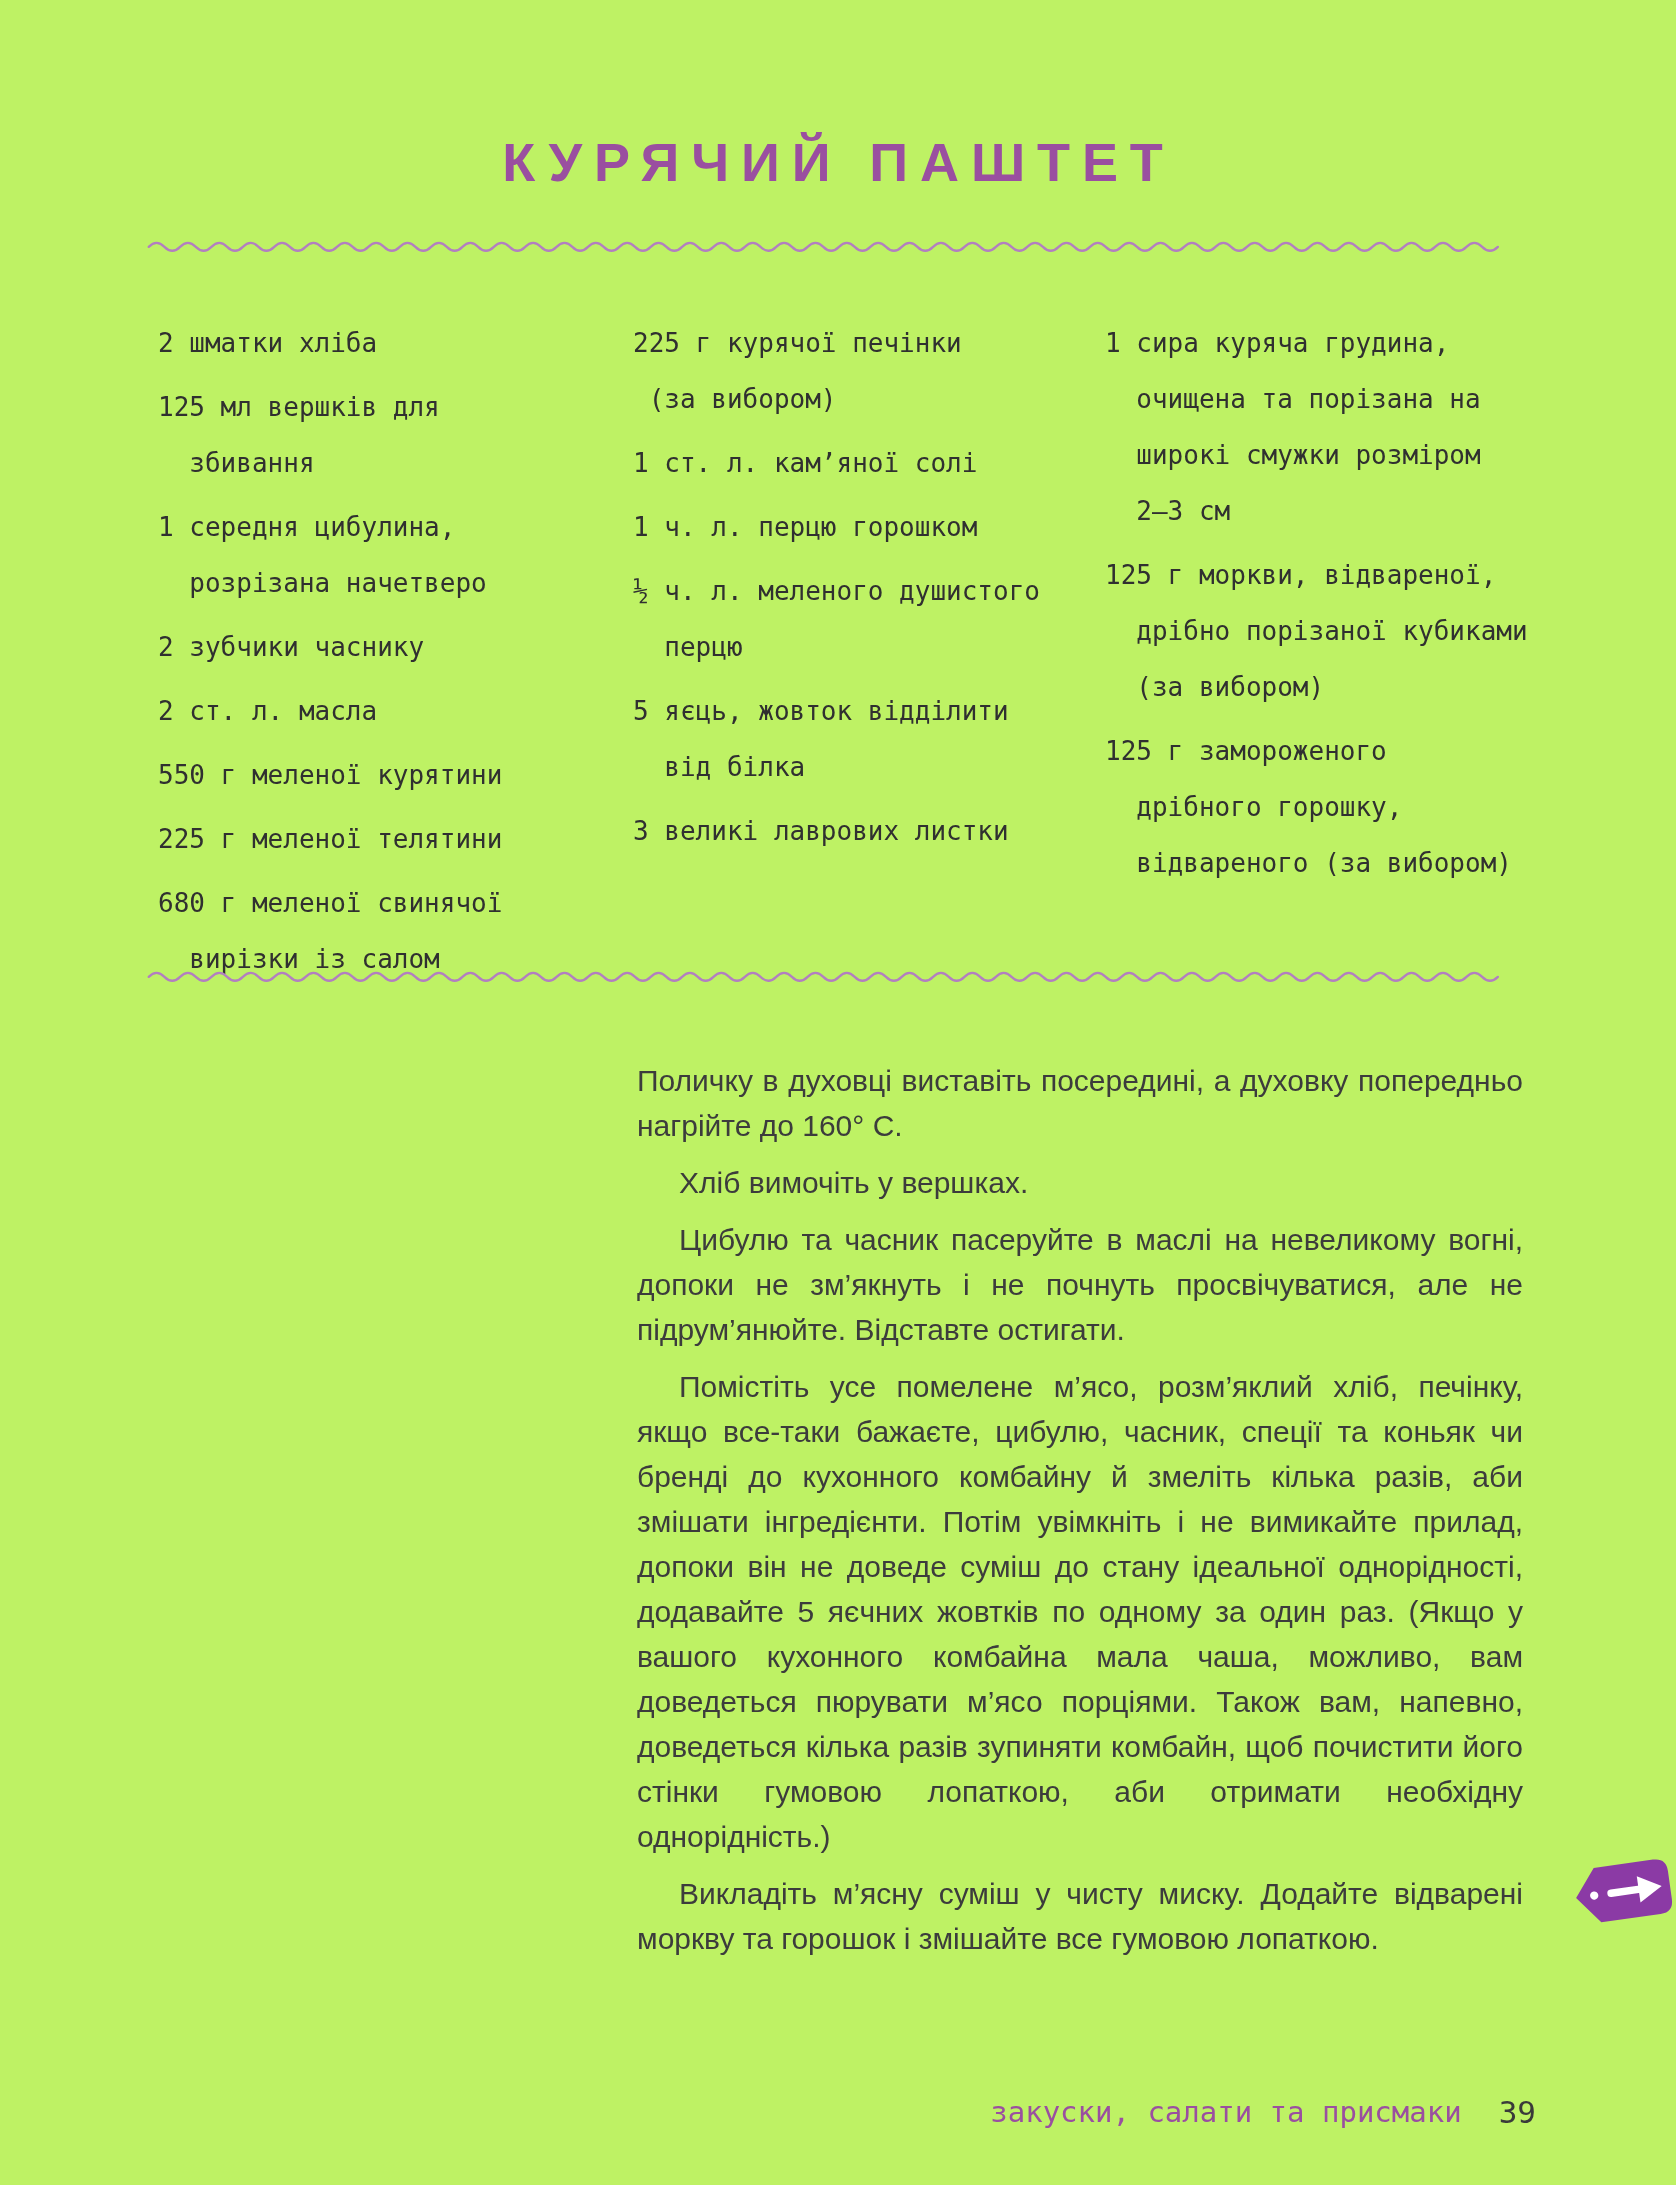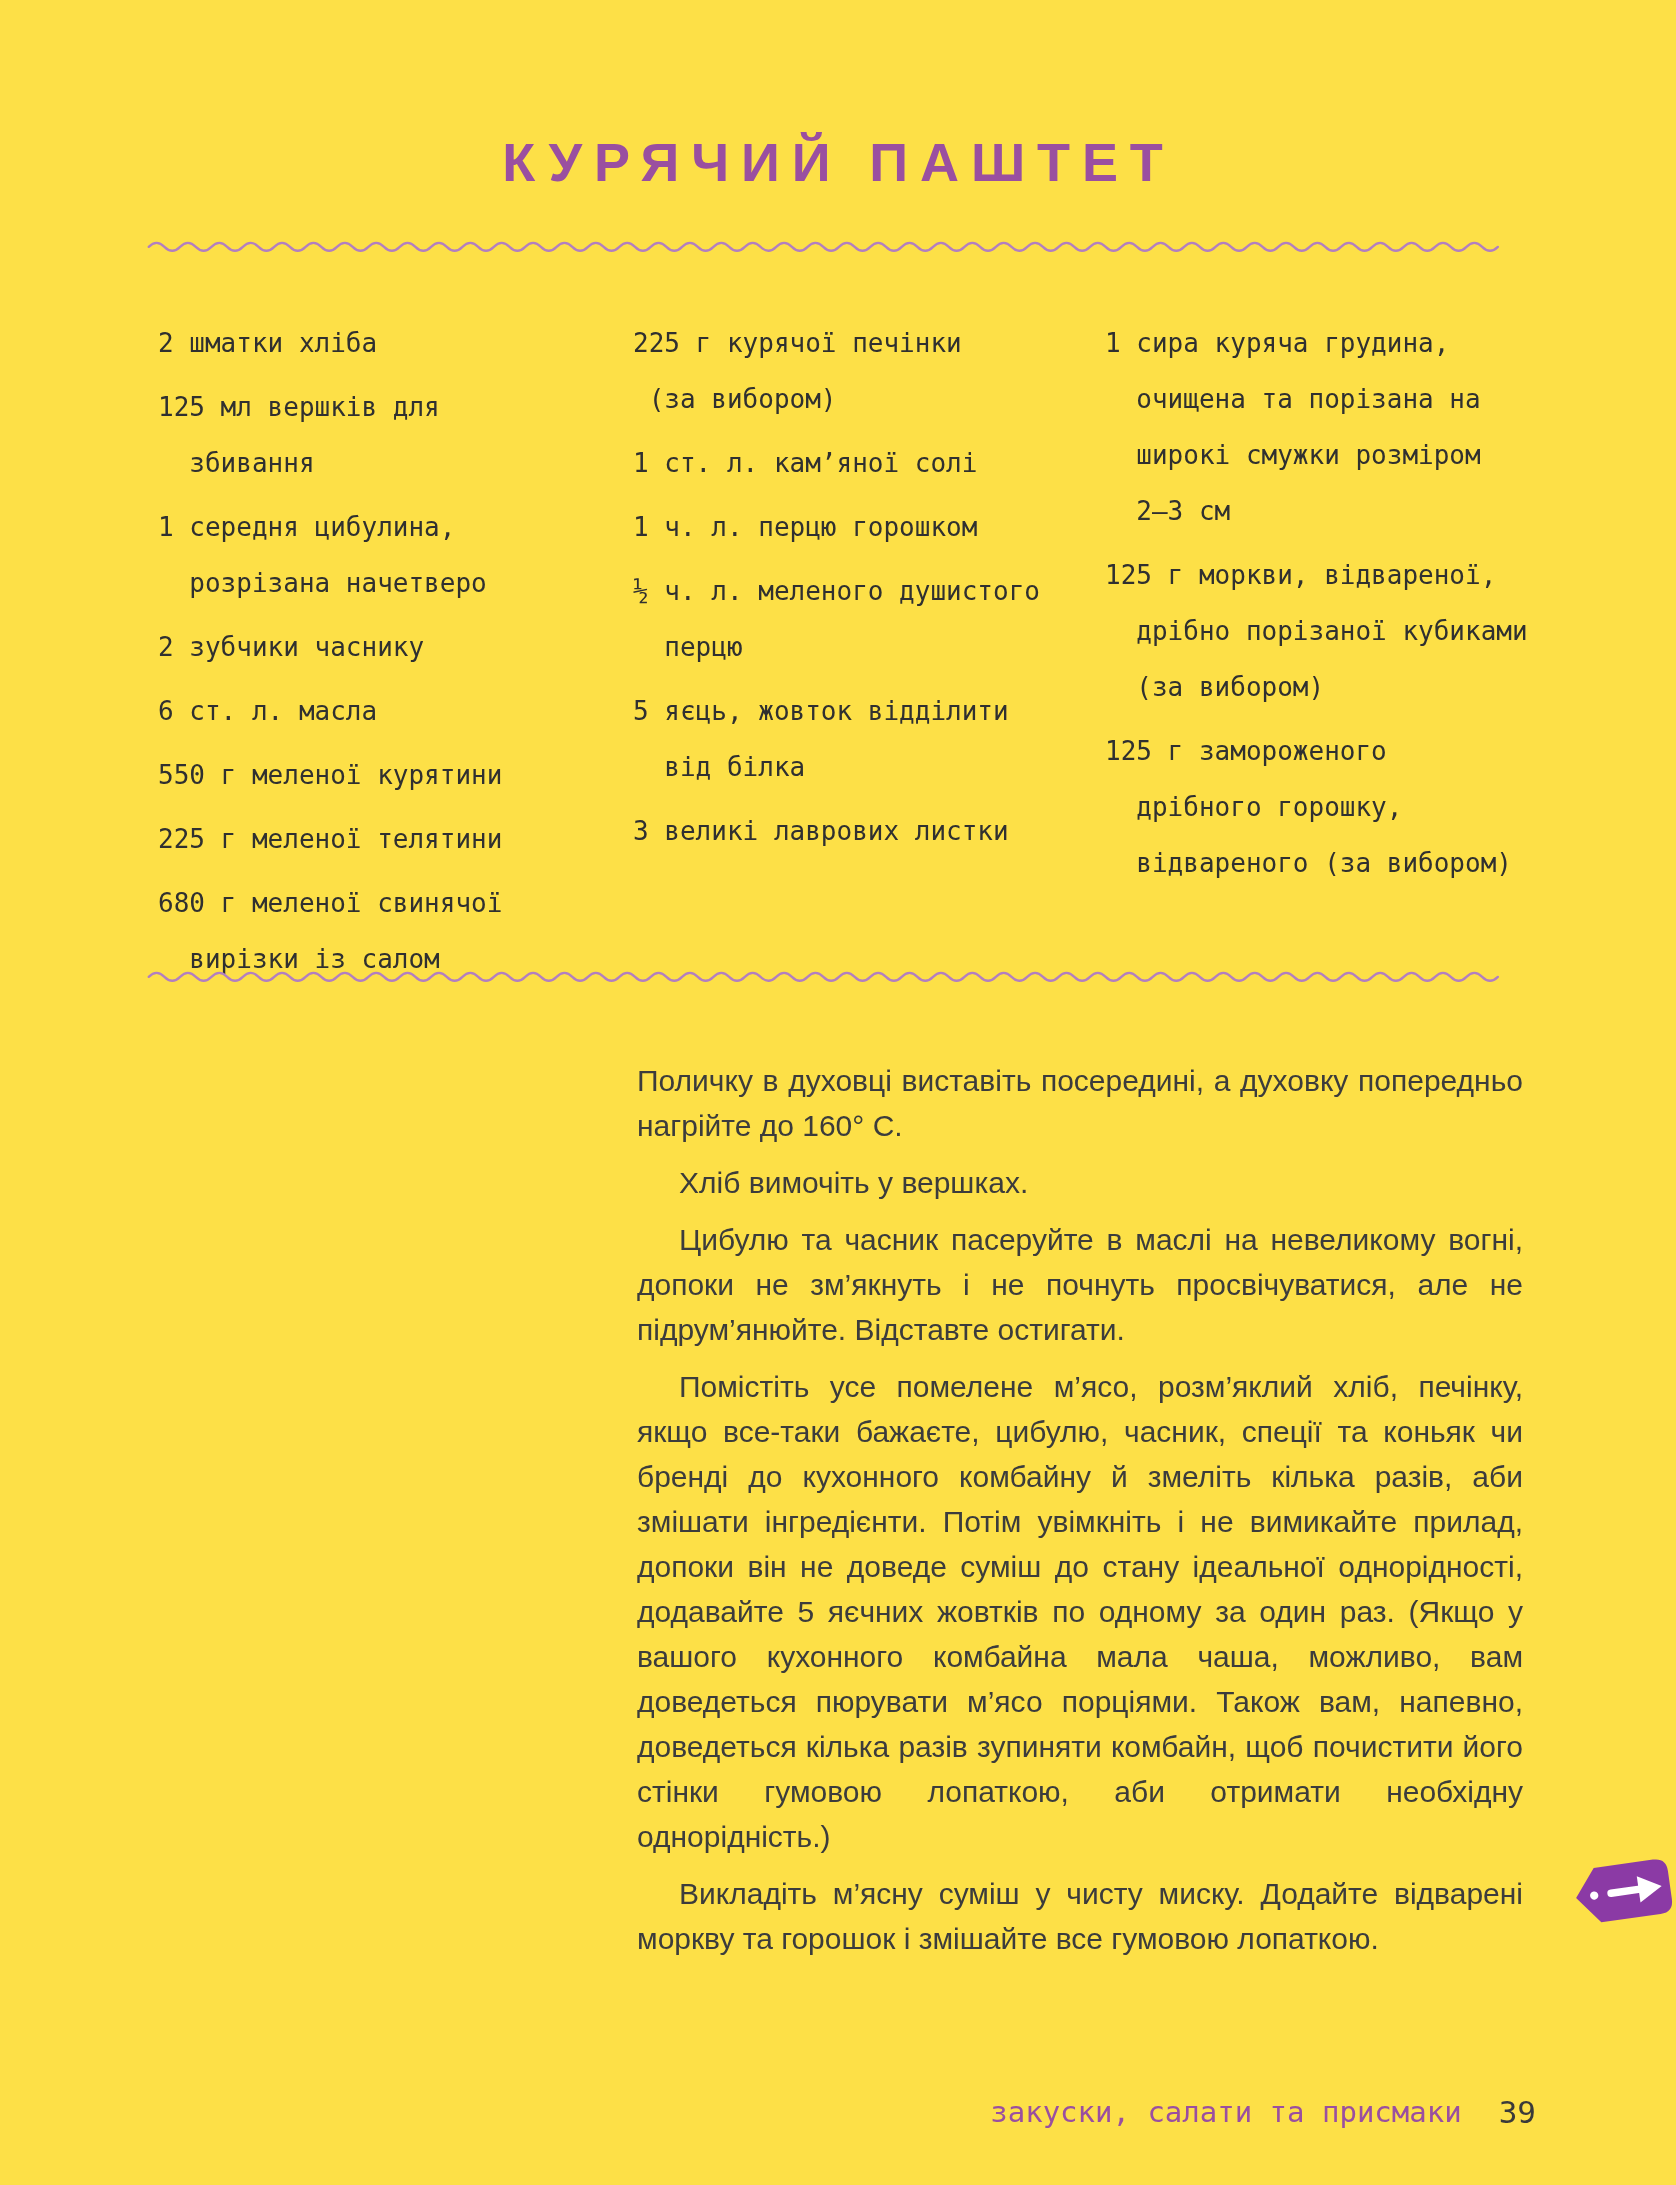--- a/index.html
+++ b/index.html
@@ -4,21 +4,21 @@
 <style>
   html, body {
     margin: 0;
     padding: 0;
     background: #ffffff;
   }
   .page {
     position: relative;
     width: 1677px;
     height: 2185px;
-    background: #fde047;
+    background: #bef264;
     overflow: hidden;
   }
   .title {
     position: absolute;
     top: 131px;
     left: 0;
     width: 100%;
     margin: 0;
     text-align: center;
     font-family: "Liberation Sans", sans-serif;
@@ -105,21 +105,21 @@
     </svg>
 
   <section>
     <div class="ing-col col1">
         <div class="first">2 шматки хліба</div>
         <div>125 мл вершків для
   збивання</div>
         <div>1 середня цибулина,
   розрізана начетверо</div>
         <div>2 зубчики часнику</div>
-        <div>6 ст. л. масла</div>
+        <div>2 ст. л. масла</div>
         <div>550 г меленої курятини</div>
         <div>225 г меленої телятини</div>
         <div>680 г меленої свинячої
   вирізки із салом</div>
       </div>
     <div class="ing-col col2">
         <div class="first">225 г курячої печінки
  (за вибором)</div>
         <div>1 ст. л. кам’яної солі</div>
         <div>1 ч. л. перцю горошком</div>

